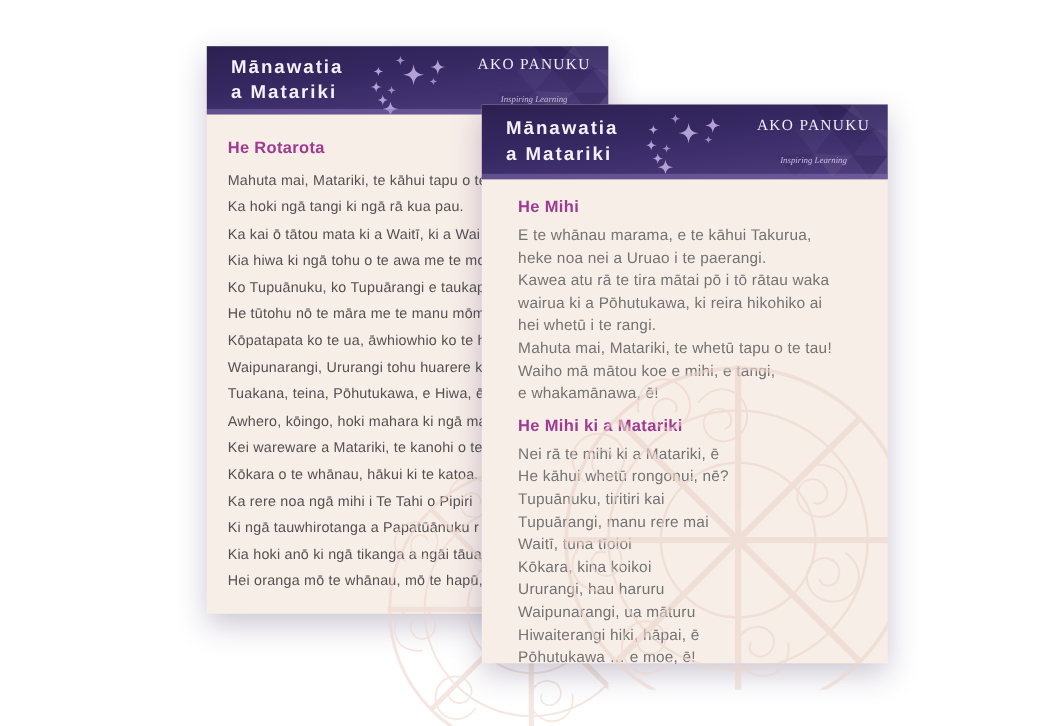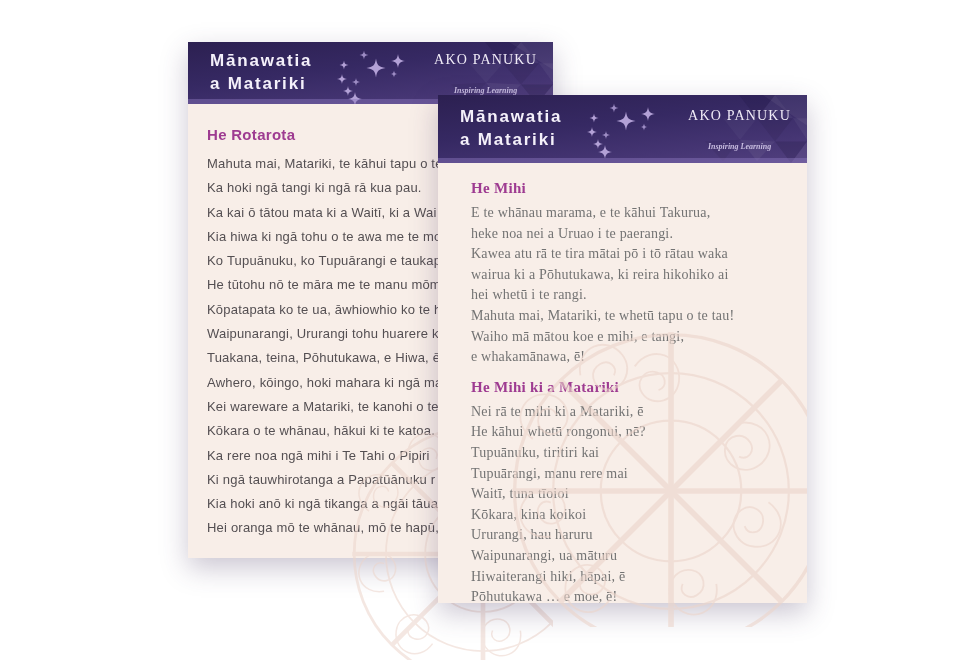--- a/index.html
+++ b/index.html
@@ -17,25 +17,25 @@
     background:rgba(140,120,190,.45);}
 
   .hdr-title{position:absolute;left:22px;top:50%;transform:translateY(-52%);
     color:#f4f0fa;font-weight:bold;font-size:17px;line-height:23px;letter-spacing:1.8px;}
   .stars-svg{position:absolute;left:146px;top:7px;}
   .tri-svg{position:absolute;right:0;top:0;height:100%;}
   .logo{position:absolute;right:16px;top:50%;transform:translateY(-50%);text-align:center;}
   .logo-title{font-family:"Liberation Serif",serif;font-size:14px;letter-spacing:1.2px;
     color:#f0ebf7;white-space:nowrap;}
   .logo-sub{font-family:"Liberation Serif",serif;font-style:italic;font-size:8px;
-    color:#c8bde0;margin-top:18px;font-weight:bold;}
+    color:#c8bde0;margin-top:18px;}
 
   .page-body{position:relative;overflow:hidden;}
   .page-back  .page-body{height:584px;padding:0 10px 0 19px;}
-  .page-front .page-body{height:464px;padding:0 10px 0 33px;font-family:Liberation Serif, serif;}
+  .page-front .page-body{height:464px;padding:0 10px 0 33px;}
 
   .sec-heading{color:#9e3b91;font-weight:bold;font-size:15px;letter-spacing:.3px;margin:0;}
   .page-back .sec-heading{padding-top:22px;}
   .h-mihi{padding-top:17px;}
   .h-mihi2{padding-top:11px;}
 
   .lines-back{margin-top:9px;}
   .lines-back .pline{font-size:13px;line-height:24.3px;color:#544f52;letter-spacing:.2px;
     white-space:nowrap;}
   .lines-front{margin-top:6px;}

